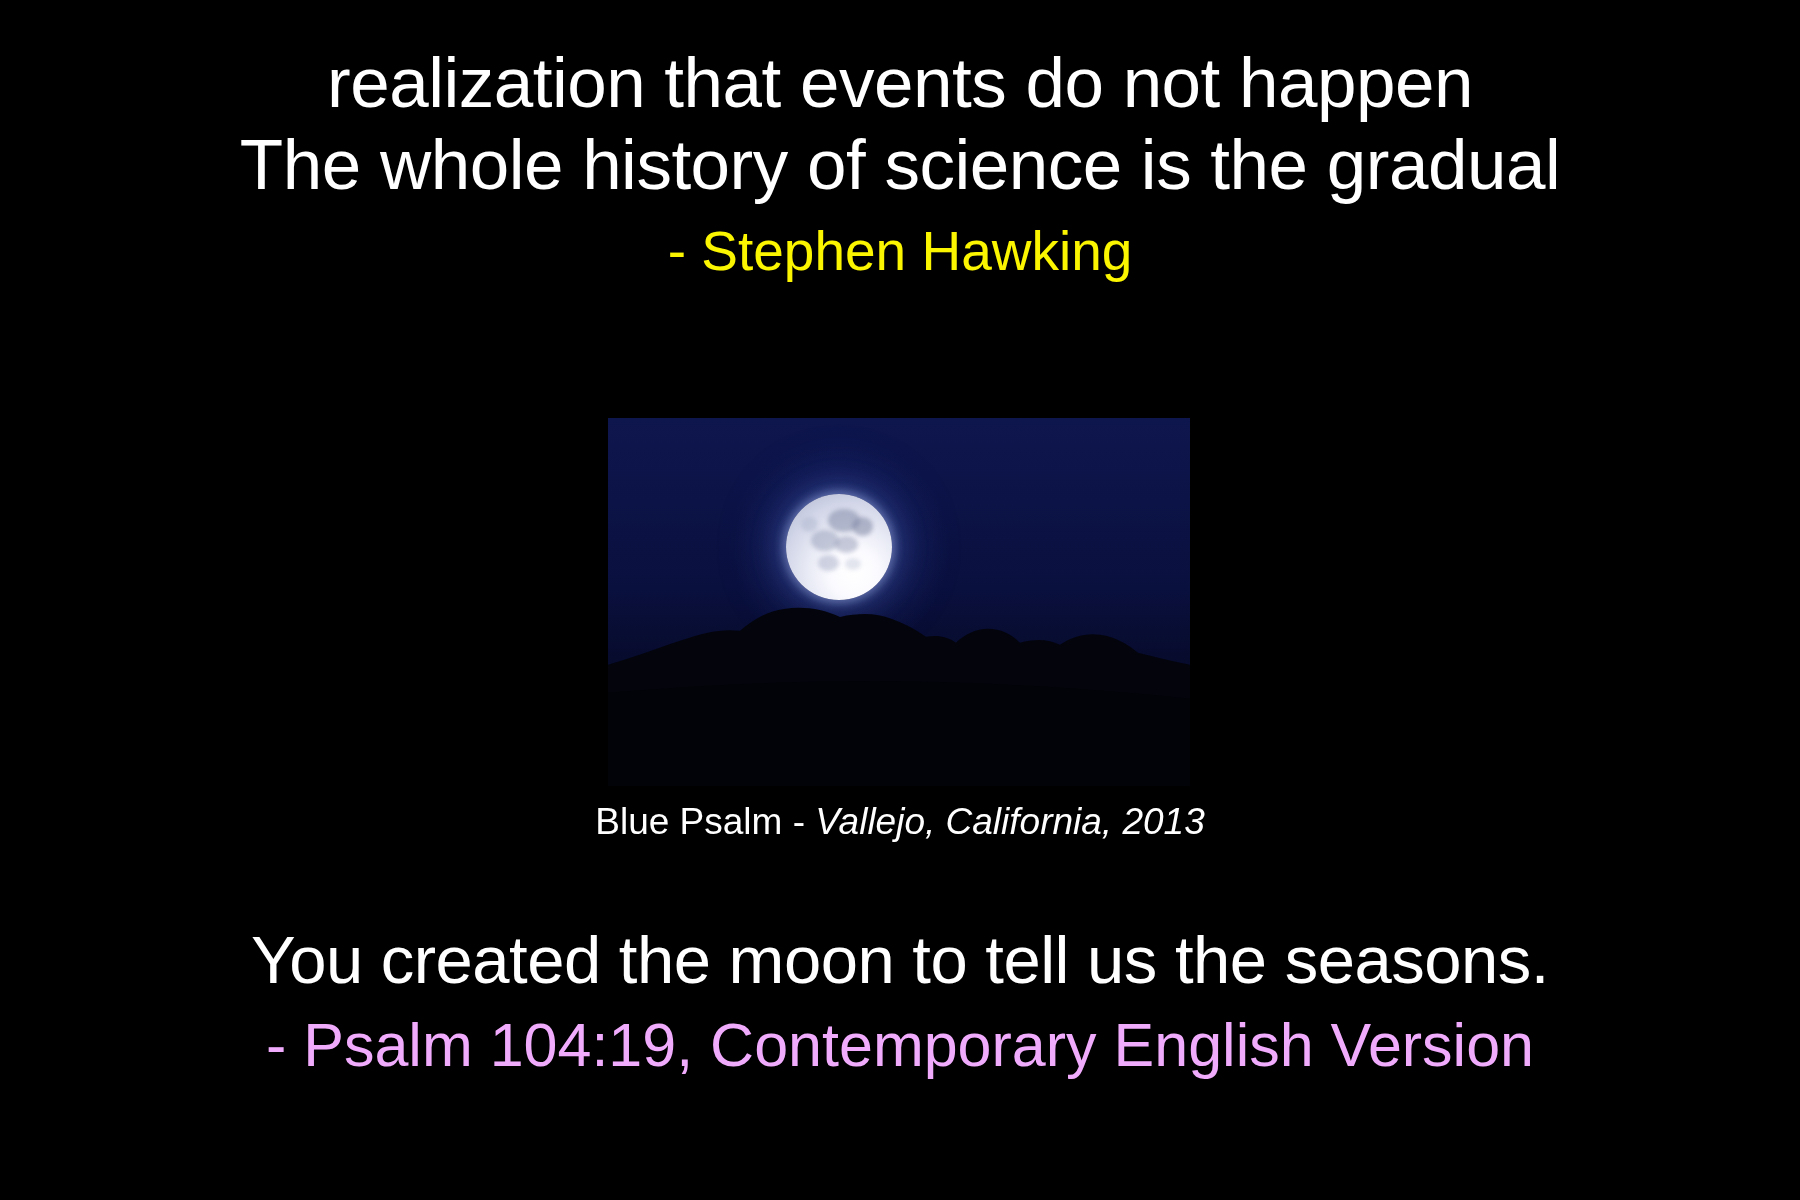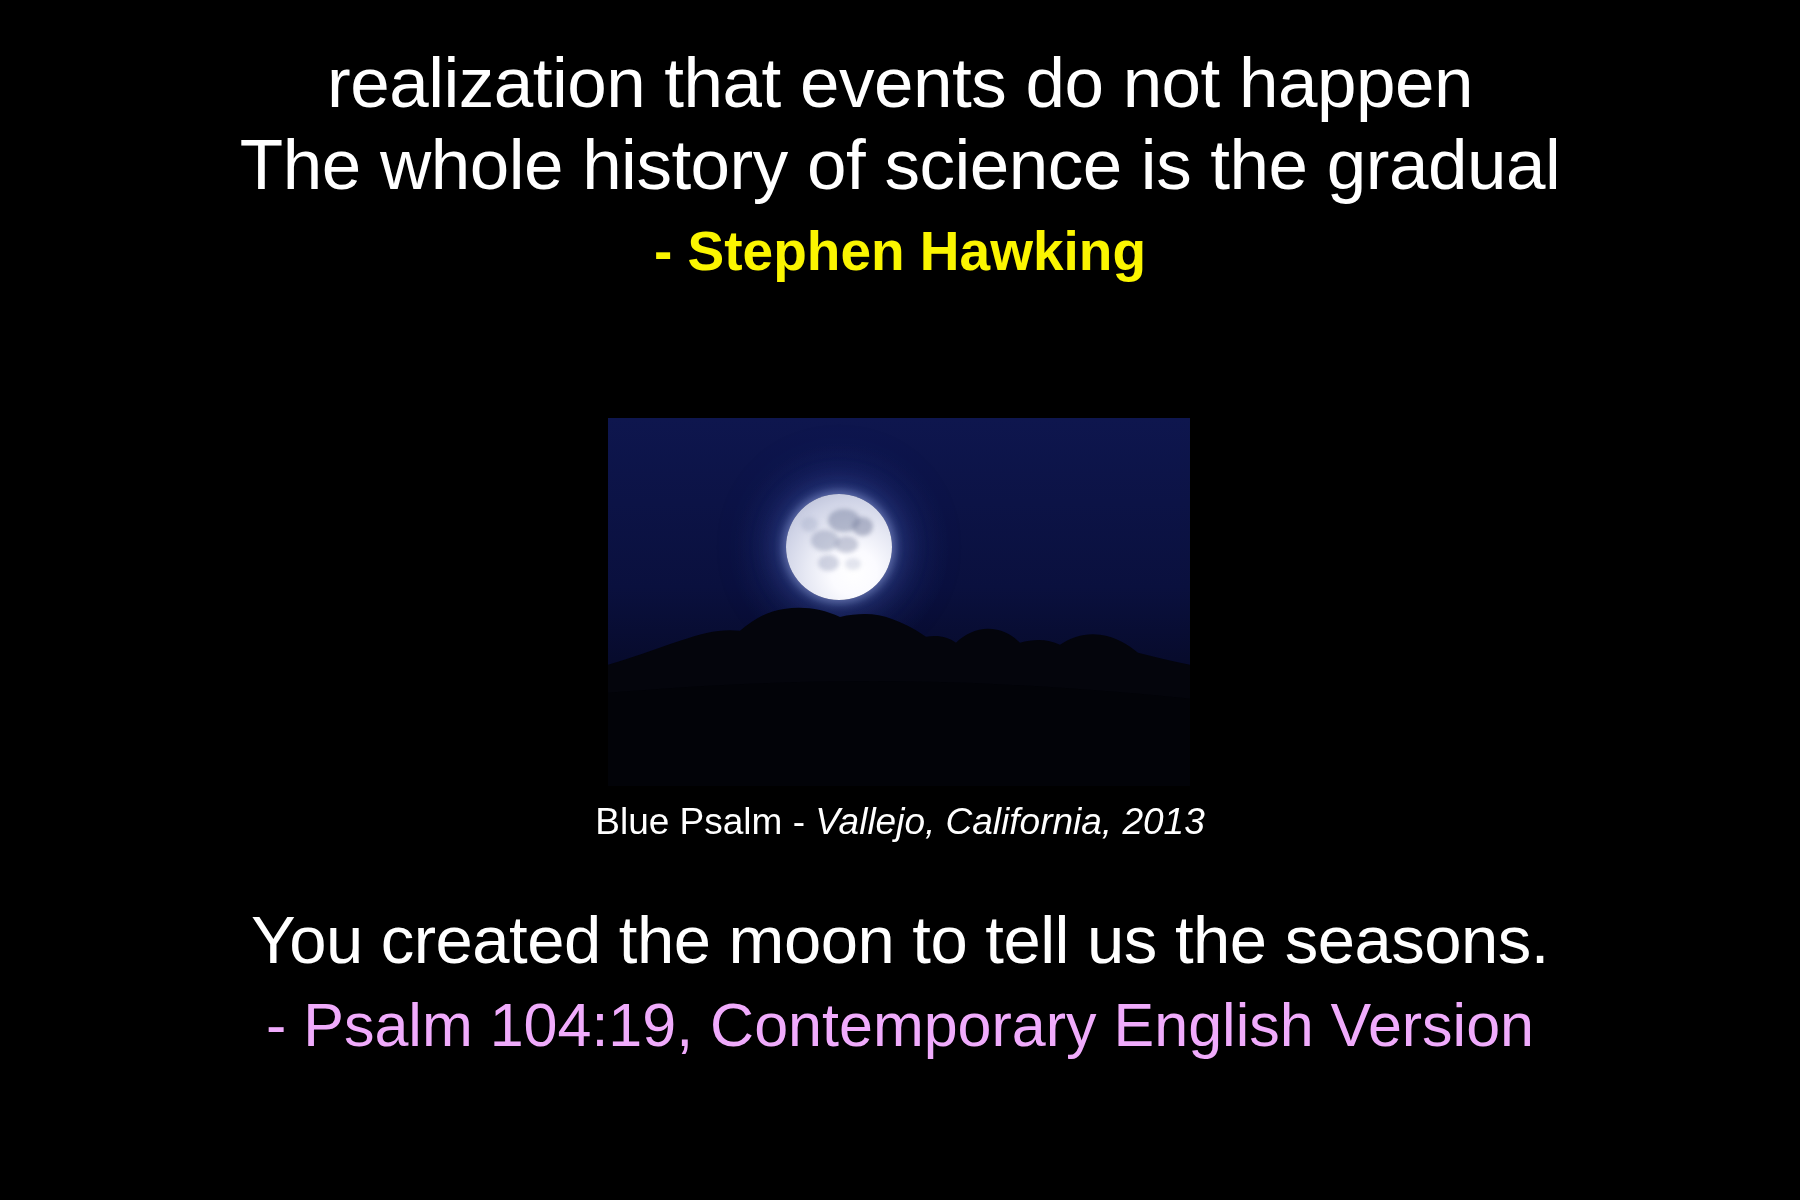--- a/index.html
+++ b/index.html
@@ -35,21 +35,21 @@
     line-height: 82px;
     color: #ffffff;
     font-weight: 400;
     letter-spacing: -0.5px;
     white-space: nowrap;
   }
   .quote-attrib {
     font-size: 55px;
     line-height: 66px;
     color: #fbf500;
-    font-weight: 700;
+    font-weight: 400;
     margin-top: 12px;
     white-space: nowrap;
   }
 
   
   #photo-wrap {
     position: absolute;
     left: 608px;
     top: 418px;
     width: 582px;
@@ -123,21 +123,21 @@
     white-space: nowrap;
   }
   #caption .place {
     font-style: italic;
     text-align: right;
   }
 
   
   #scripture {
     position: absolute;
-    top: 900px;
+    top: 920px;
     left: 0;
     width: 1800px;
     text-align: center;
   }
   .scripture-line {
     font-size: 67px;
     line-height: 80px;
     color: #ffffff;
     letter-spacing: -0.5px;
     white-space: nowrap;

